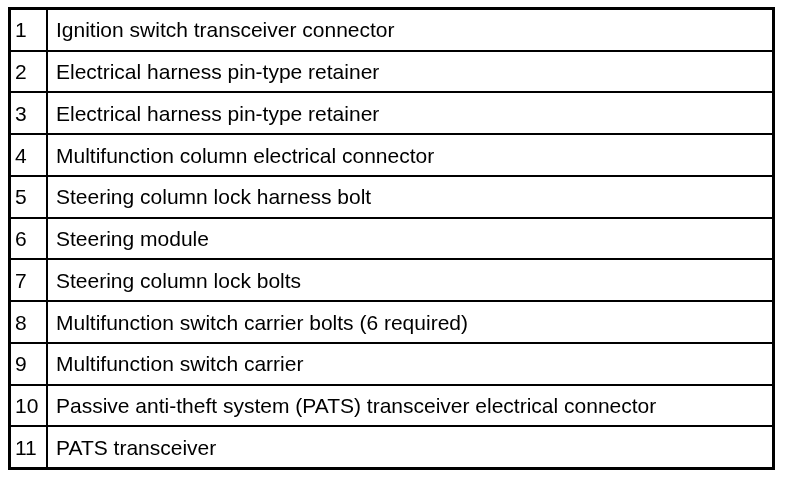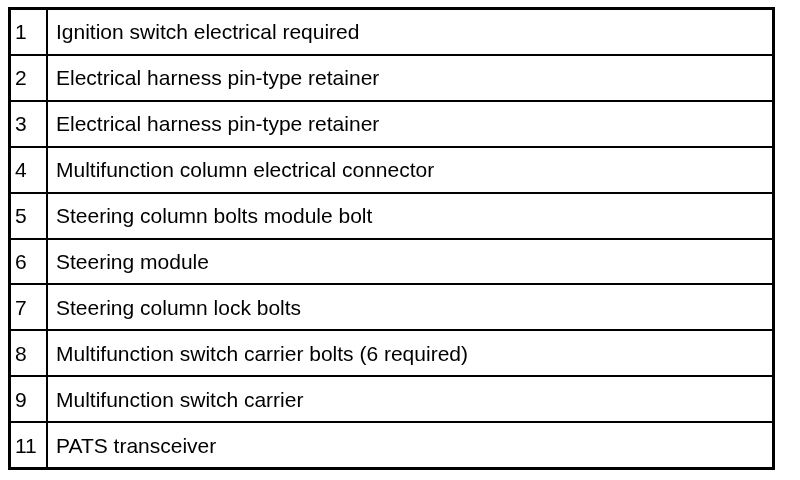--- a/index.html
+++ b/index.html
@@ -56,41 +56,41 @@
     flex: 1;
     padding-left: 8px;
   }
 </style>
 </head>
 <body>
 
 <div class="parts-table" id="parts-table">
   <div class="row">
     <div class="cell num">1</div>
-    <div class="cell desc">Ignition switch electrical required</div>
+    <div class="cell desc">Ignition switch transceiver connector</div>
   </div>
 
   <div class="row">
     <div class="cell num">2</div>
     <div class="cell desc">Electrical harness pin-type retainer</div>
   </div>
 
   <div class="row">
     <div class="cell num">3</div>
     <div class="cell desc">Electrical harness pin-type retainer</div>
   </div>
 
   <div class="row">
     <div class="cell num">4</div>
     <div class="cell desc">Multifunction column electrical connector</div>
   </div>
 
   <div class="row">
     <div class="cell num">5</div>
-    <div class="cell desc">Steering column bolts module bolt</div>
+    <div class="cell desc">Steering column lock harness bolt</div>
   </div>
 
   <div class="row">
     <div class="cell num">6</div>
     <div class="cell desc">Steering module</div>
   </div>
 
   <div class="row">
     <div class="cell num">7</div>
     <div class="cell desc">Steering column lock bolts</div>
@@ -99,18 +99,22 @@
   <div class="row">
     <div class="cell num">8</div>
     <div class="cell desc">Multifunction switch carrier bolts (6 required)</div>
   </div>
 
   <div class="row">
     <div class="cell num">9</div>
     <div class="cell desc">Multifunction switch carrier</div>
   </div>
 
+  <div class="row">
+    <div class="cell num">10</div>
+    <div class="cell desc">Passive anti-theft system (PATS) transceiver electrical connector</div>
+  </div>
 
   <div class="row">
     <div class="cell num">11</div>
     <div class="cell desc">PATS transceiver</div>
   </div>
 </div>
 
 </body></html>

